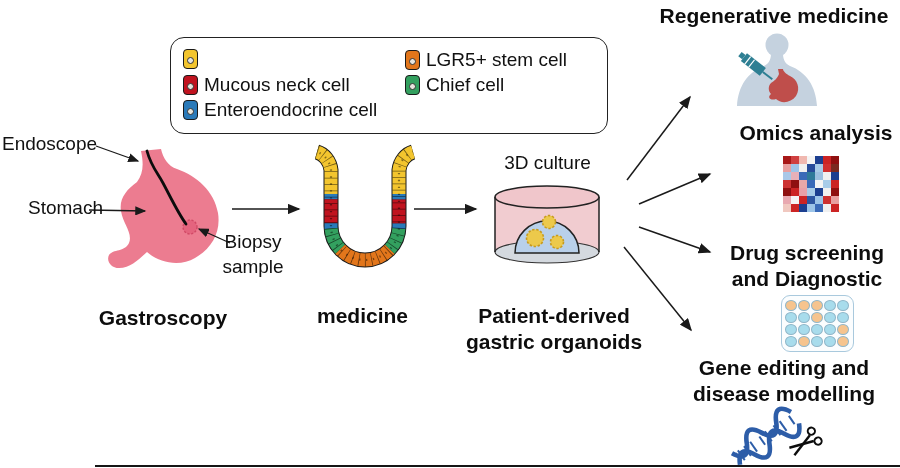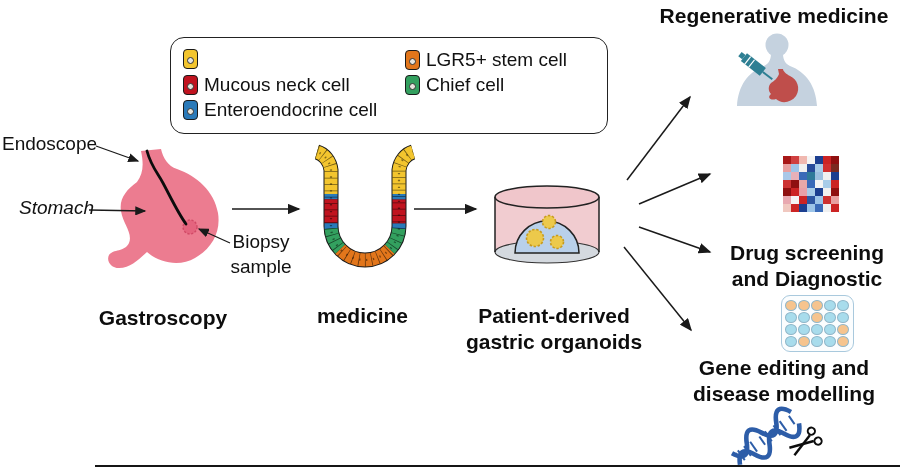--- a/index.html
+++ b/index.html
@@ -156,36 +156,38 @@
       <span class="leg-ic" style="background: rgb(226, 118, 27);"></span>
       <span class="leg-txt">LGR5+ stem cell</span>
     </div>
     <div class="leg-item" style="left:234px;top:36px;gap:6px;">
       <span class="leg-ic" style="background: rgb(51, 160, 95);"></span>
       <span class="leg-txt">Chief cell</span>
     </div>
   </div>
 
   <div class="lbl" style="left:2px;top:132px;">Endoscope</div>
-  <div class="lbl" style="left:19px;top:196px;font-style:italic;">Stomach</div>
-  <div class="lbl ctr" style="left:216px;top:229px;width:90px;line-height:25px;">
+  <div class="lbl" style="left:28px;top:196px;">Stomach</div>
+  <div class="lbl ctr" style="left:208px;top:229px;width:90px;line-height:25px;">
     <div>Biopsy</div>
     <div>sample</div>
   </div>
+  <div class="lbl ctr" style="left:495px;top:151px;width:105px;">3D culture</div>
 
   <div class="head" style="left:88px;top:305px;width:150px;">Gastroscopy</div>
   <div class="head" style="left:280px;top:303px;width:165px;">
     <div>medicine</div>
   </div>
   <div class="head" style="left:648px;top:3px;width:252px;">Regenerative medicine</div>
 
   <div class="head" style="left:453px;top:303px;width:202px;">
     <div>Patient-derived</div>
     <div>gastric organoids</div>
   </div>
+  <div class="head" style="left:732px;top:120px;width:168px;">Omics analysis</div>
   <div class="head" style="left:712px;top:240px;width:190px;">
     <div>Drug screening</div>
     <div>and Diagnostic</div>
   </div>
   <div class="head" style="left:668px;top:355px;width:232px;">
     <div>Gene editing and</div>
     <div>disease modelling</div>
   </div>
 
   <div class="heatmap">

